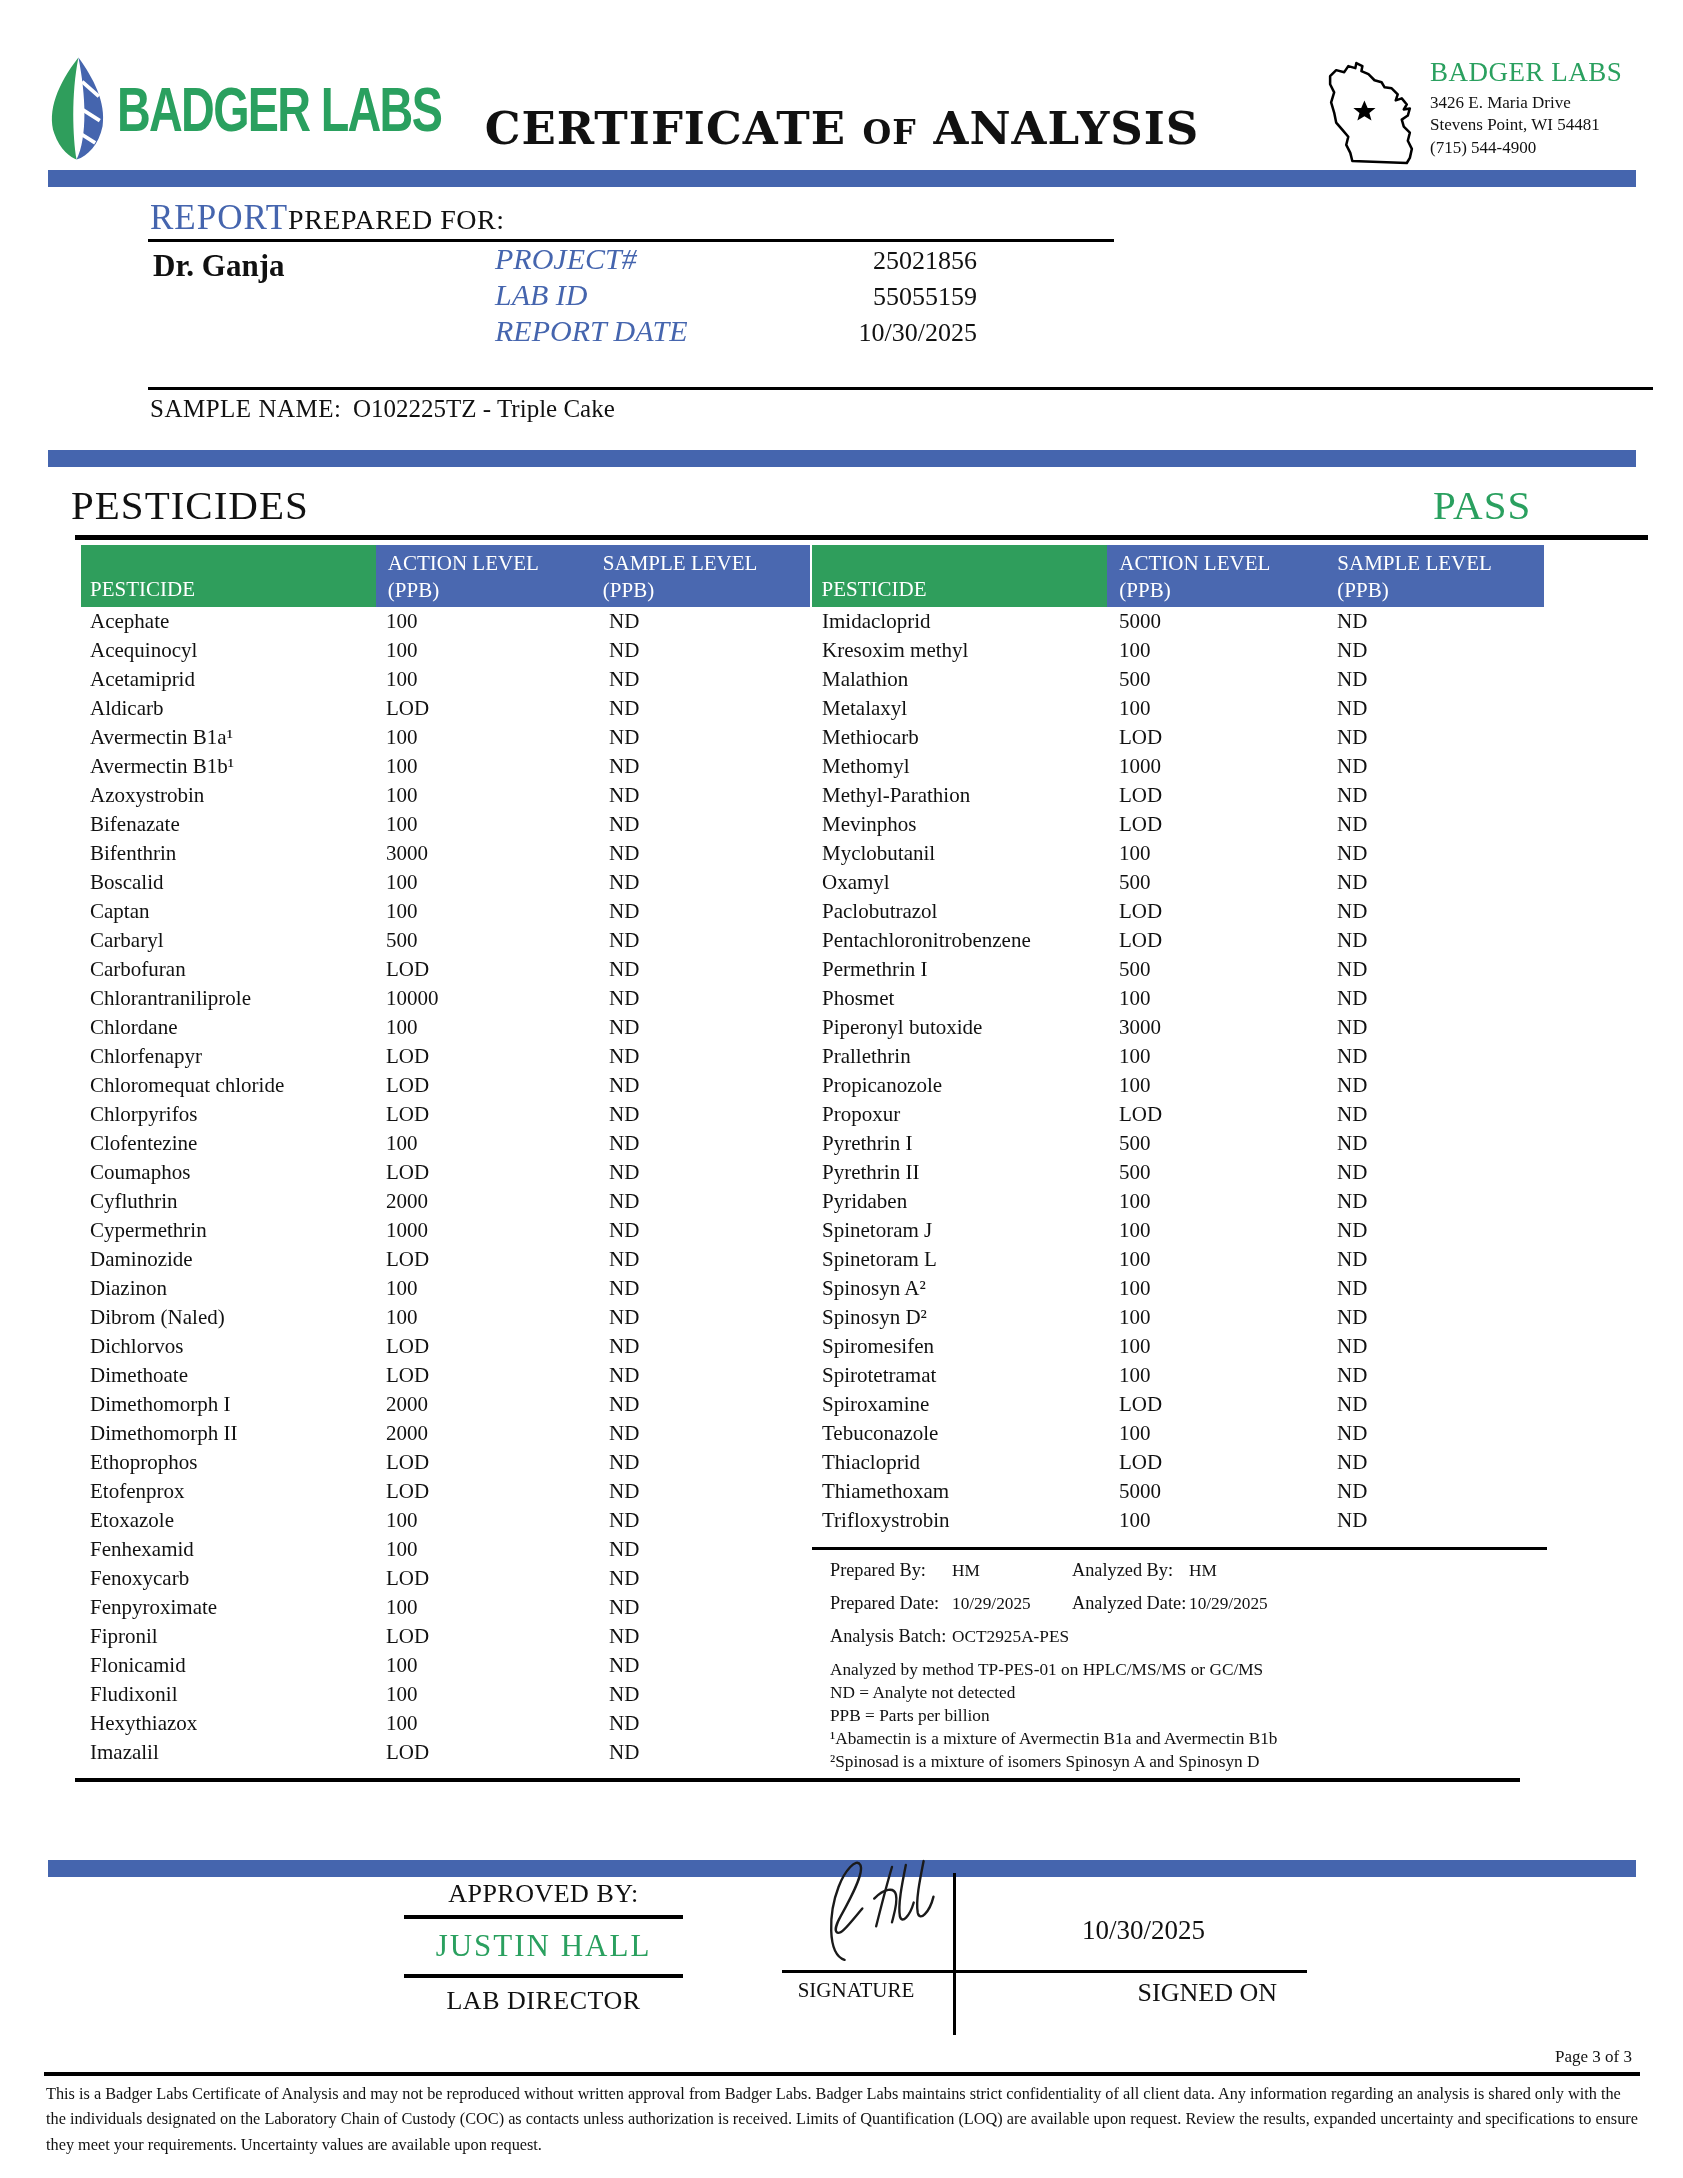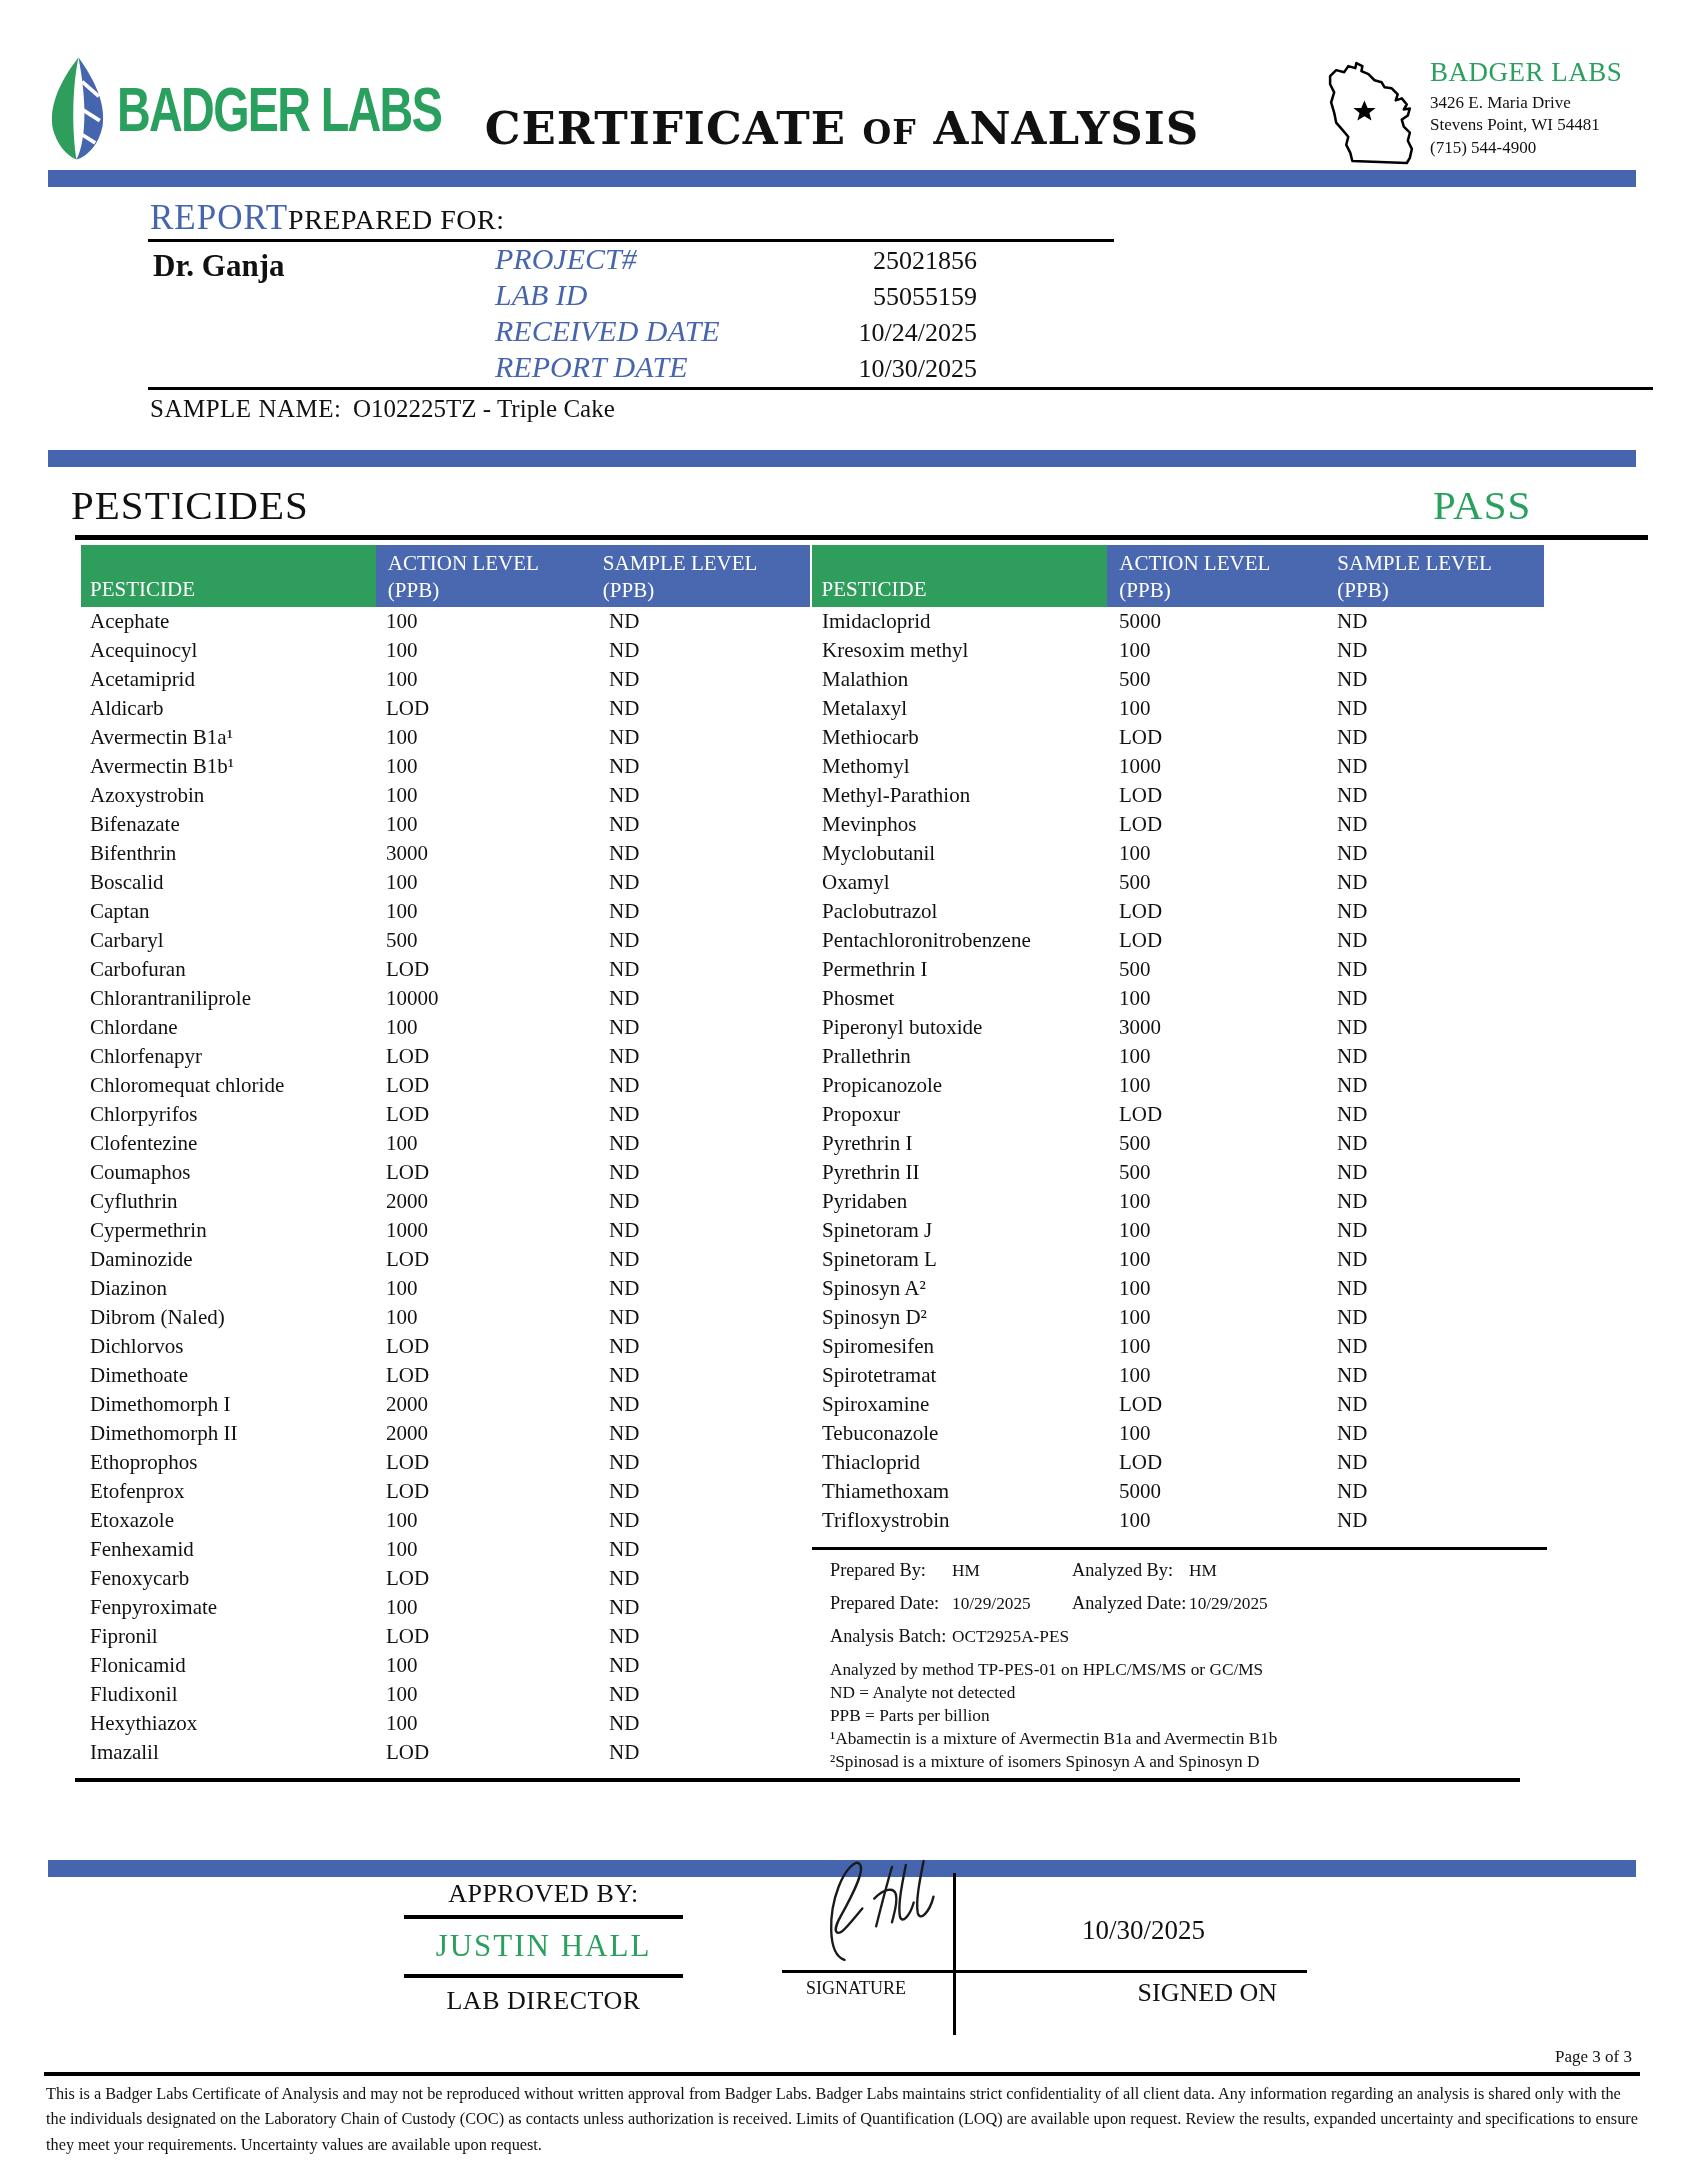--- a/index.html
+++ b/index.html
@@ -65,21 +65,21 @@
   .fn-notes{margin-left:18px;margin-top:5px;font-size:17.3px;line-height:23px;}
 
   
   .approve{left:404px;top:1879px;width:279px;text-align:center;}
   .approve-label{font-size:26px;letter-spacing:0.5px;}
   .approve-rule{height:4px;background:#000;margin-top:6px;}
   .approver{font-size:31px;color:var(--accent-green);letter-spacing:2px;margin-top:9px;}
   .approver-title{font-size:26px;margin-top:8px;letter-spacing:0.5px;}
   .sig-hline{left:782px;top:1970px;width:525px;height:3px;background:#000;}
   .sig-vline{left:953px;top:1873px;width:3px;height:162px;background:#000;}
-  .sig-label{left:762px;top:1978px;width:188px;text-align:center;font-size:18px;}
+  .sig-label{left:762px;top:1978px;width:188px;text-align:center;font-size:21px;}
   .signed-on-label{left:1000px;top:1978px;width:277px;text-align:right;font-size:26px;}
   .signed-date{left:990px;top:1915px;width:307px;text-align:center;font-size:27px;}
 
   
   .page-label{right:51px;top:2047px;font-size:17px;}
   .disclaimer{left:46px;top:2081px;width:1596px;font-size:16.3px;line-height:1.55;}
 </style>
 </head>
 <body>
 
@@ -127,24 +127,20 @@
 
   <div class="abs info-fields" style="left:495px;top:242px;">
 
   <div class="info-row">
       <span class="info-label">PROJECT#</span>
       <span class="info-value">25021856</span>
     </div>
       <div class="info-row">
       <span class="info-label">LAB ID</span>
       <span class="info-value">55055159</span>
-    </div>
-      <div class="info-row">
-      <span class="info-label">RECEIVED DATE</span>
-      <span class="info-value">10/24/2025</span>
     </div>
       <div class="info-row">
       <span class="info-label">REPORT DATE</span>
       <span class="info-value">10/30/2025</span>
     </div>
     </div>
 
   <div class="abs rule" style="left:148px;top:387px;width:1505px;height:3px;"></div>
   <div class="abs sample-label" style="left:150px;top:395px;">SAMPLE NAME:</div>
   <div class="abs sample-value" style="left:353px;top:395px;">O102225TZ - Triple Cake</div>

